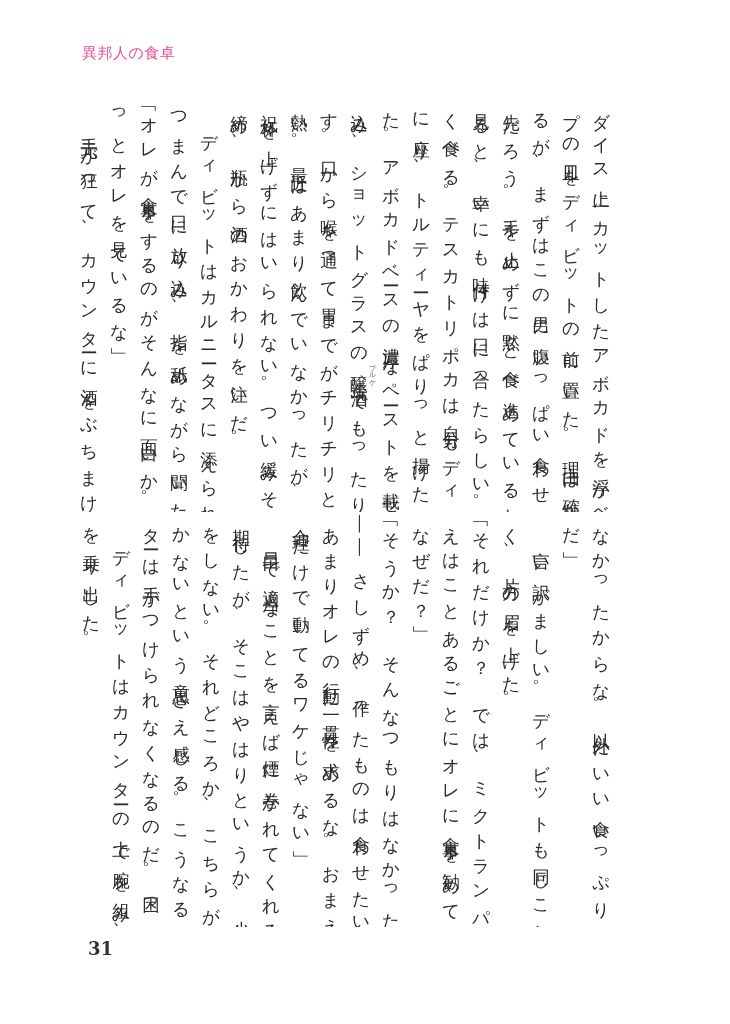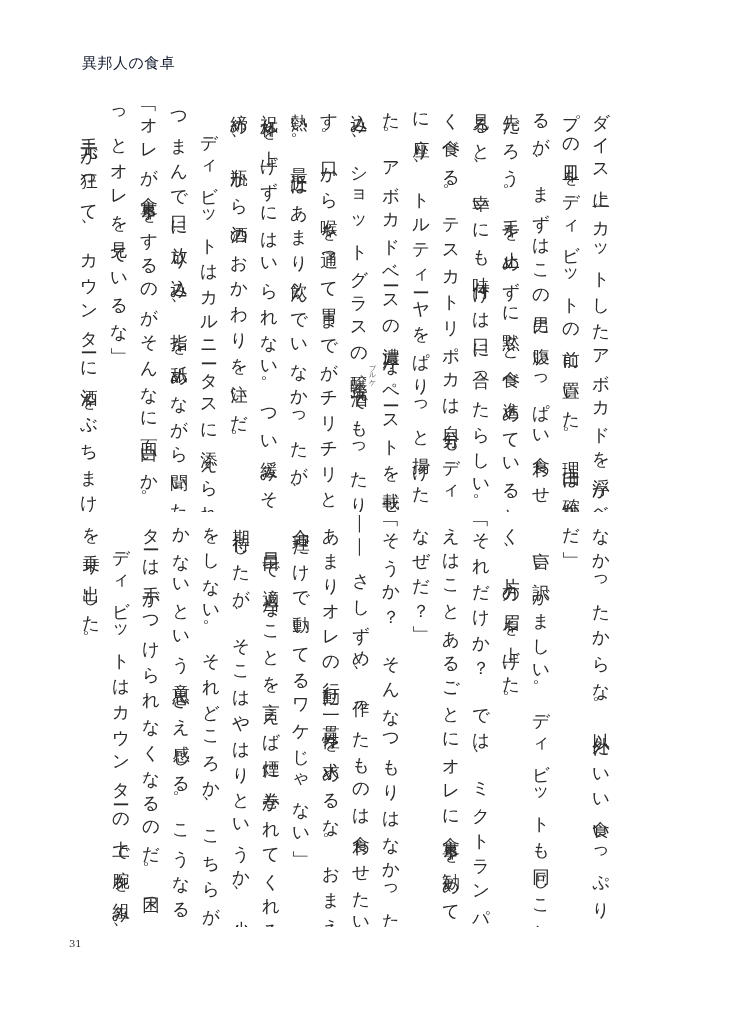--- a/index.html
+++ b/index.html
@@ -1,29 +1,29 @@
 <!DOCTYPE html>
 <html><head>
 <meta charset="utf-8">
 <style>
   html, body { margin: 0; padding: 0; background: #ffffff; }
   body { width: 730px; height: 1024px; position: relative; overflow: hidden;
          font-family: "DejaVu Serif", "Liberation Serif", serif; color: #2a2a2a; }
   .running-head { position: absolute; left: 82px; top: 44px; font-size: 15px;
-                  letter-spacing: 0.5px; color: #0f172a; margin-top: 10px; }
+                  letter-spacing: 0.5px; color: #ec4899; }
   .tier { position: absolute; left: 78px; width: 538px; height: 412px;
           writing-mode: vertical-rl; -webkit-writing-mode: vertical-rl;
           font-size: 17.5px; line-height: 30px; letter-spacing: 5.7px;
           text-orientation: mixed; overflow: hidden; }
   .tier.top { top: 100px; }
   .tier.bottom { top: 515px; }
   .col { display: block; white-space: nowrap; }
   ruby rt { font-size: 7px; letter-spacing: 0; color: #555; }
-  .folio { position: absolute; left: 69px; top: 938px; font-size: 10px; color: #333;
-           font-family: "DejaVu Serif", "Liberation Serif", serif; }
+  .folio { position: absolute; left: 88px; top: 938px; font-size: 18px; color: #333;
+           font-family: "DejaVu Serif", "Liberation Serif", serif; font-weight: bold; }
 </style>
 </head>
 <body>
 
 <div class="running-head">異邦人の食卓</div>
 
 <div class="tier top">
   <span class="col">ダイス上にカットしたアボカドを浮かべたチキンスー</span>
   <span class="col">プの皿をディビットの前に置いた。理由は確かに気にな</span>
   <span class="col">るが、まずはこの男に腹いっぱい食わせてやることが優</span>

